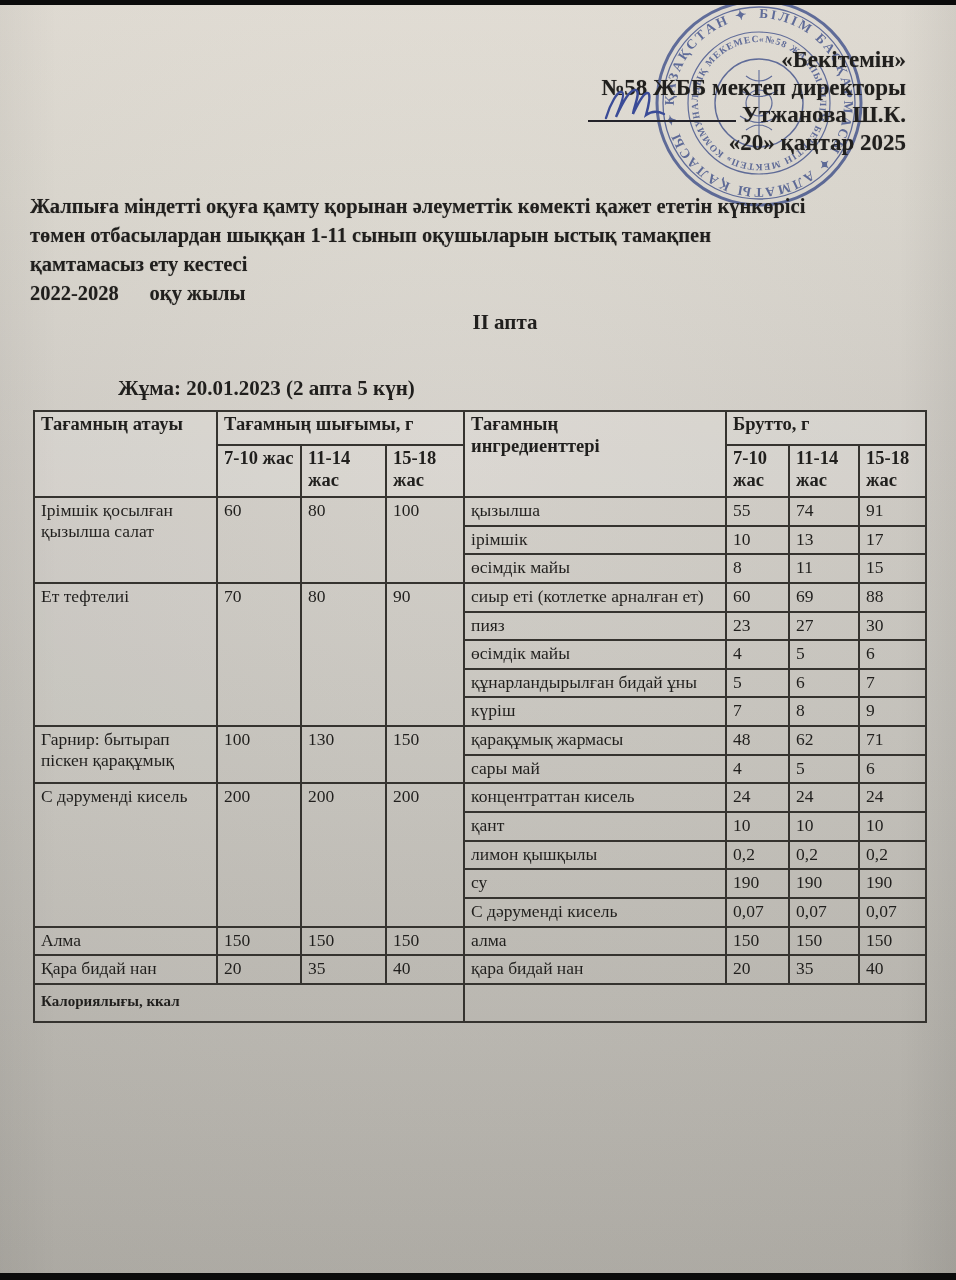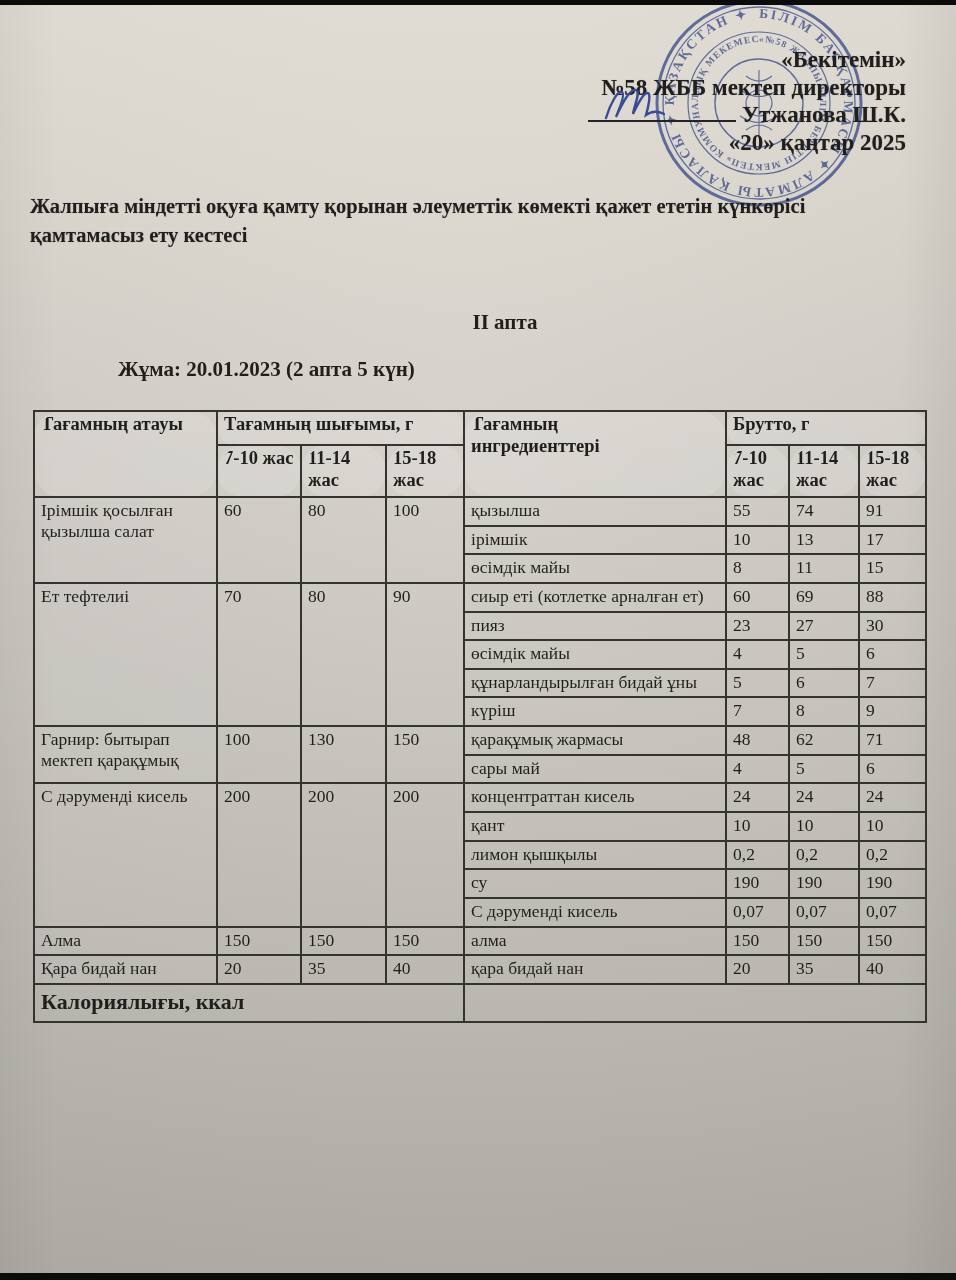--- a/index.html
+++ b/index.html
@@ -40,41 +40,41 @@
 
   
   .title{
     position:absolute;top:192px;left:30px;width:896px;z-index:2;
     text-align:left;font-weight:bold;font-size:20.5px;line-height:1.42;
     text-shadow:0 0 1px rgba(32,31,29,0.3);
   }
   .title .year-line{white-space:pre-wrap;}
   .week{position:absolute;top:310px;left:0;width:1010px;text-align:center;
         font-weight:bold;font-size:21px;z-index:2;}
-  .day-line{position:absolute;top:357px;left:118px;font-weight:bold;font-size:21px;z-index:2;text-align:right;}
+  .day-line{position:absolute;top:376px;left:118px;font-weight:bold;font-size:21px;z-index:2;text-align:right;}
 
   
   .menu-table{
     position:absolute;top:410px;left:33px;width:892px;z-index:2;
     border-collapse:collapse;table-layout:fixed;
     font-size:17.5px;line-height:1.18;
   }
   .menu-table th,.menu-table td{
     border:2px solid #35332f;
     padding:2px 6px 4px 6px;
     vertical-align:top;text-align:left;
     overflow:hidden;
   }
-  .menu-table thead th{font-weight:bold;font-size:18.5px;background:rgba(255,255,255,0.14);border-radius:27px;}
+  .menu-table thead th{font-weight:bold;font-size:18.5px;background:rgba(255,255,255,0.14);}
   .menu-table thead tr.h1 th{height:26px;}
   .menu-table thead tr.h2 th{height:44px;margin-top:36px;}
   .menu-table tbody tr{height:27px;}
   .menu-table td.num{font-variant-numeric:lining-nums;}
   .menu-table td.dish{background:rgba(255,255,255,0.05);}
-  .menu-table tr.footer-row td{font-weight:bold;font-size:22px;height:30px;vertical-align:middle;}
+  .menu-table tr.footer-row td{font-weight:bold;font-size:15px;height:30px;vertical-align:middle;}
 </style>
 </head>
 <body>
 
 <div class="page">
   <div class="edge-top"></div>
 
   <div class="stamp">
     <svg width="214" height="214" viewBox="0 0 214 214">
       <defs>
@@ -108,21 +108,23 @@
         <svg width="70" height="40" viewBox="0 0 70 40">
           <path d="M6,34 C10,20 18,6 22,8 C26,10 18,28 16,33 C22,20 30,4 36,6 C41,8 34,22 33,30 C36,24 42,10 47,9 C52,8 48,24 46,31 C50,28 56,26 64,30" fill="none" stroke="#3a4b97" stroke-width="2.4" stroke-linecap="round"></path>
         </svg>
       </span><span>Утжанова Ш.К.</span>
     </div>
     <div>«20» қаңтар  2025</div>
   </div>
 
   <div class="title">
     <div>Жалпыға міндетті оқуға қамту қорынан әлеуметтік көмекті қажет ететін күнкөрісі</div>
+    <div>төмен отбасылардан шыққан 1-11 сынып оқушыларын ыстық тамақпен</div>
     <div>қамтамасыз ету кестесі</div>
+    <div class="year-line">2022-2028      оқу жылы</div>
   </div>
 
   <div class="week">ІІ апта</div>
   <div class="day-line">Жұма: 20.01.2023 (2 апта 5 күн)</div>
 
   <table class="menu-table">
     <colgroup>
       <col style="width:183px">
         <col style="width:84px">
         <col style="width:85px">
@@ -202,21 +204,21 @@
           <td class="num">6</td>
           <td class="num">7</td>
         </tr>
         <tr>
           <td class="ing">күріш</td>
           <td class="num">7</td>
           <td class="num">8</td>
           <td class="num">9</td>
         </tr>
         <tr>
-          <td class="dish" rowspan="2">Гарнир: бытырап мектеп қарақұмық</td>
+          <td class="dish" rowspan="2">Гарнир: бытырап піскен қарақұмық</td>
           <td class="num" rowspan="2">100</td>
           <td class="num" rowspan="2">130</td>
           <td class="num" rowspan="2">150</td>
           <td class="ing">қарақұмық жармасы</td>
           <td class="num">48</td>
           <td class="num">62</td>
           <td class="num">71</td>
         </tr>
         <tr>
           <td class="ing">сары май</td>

